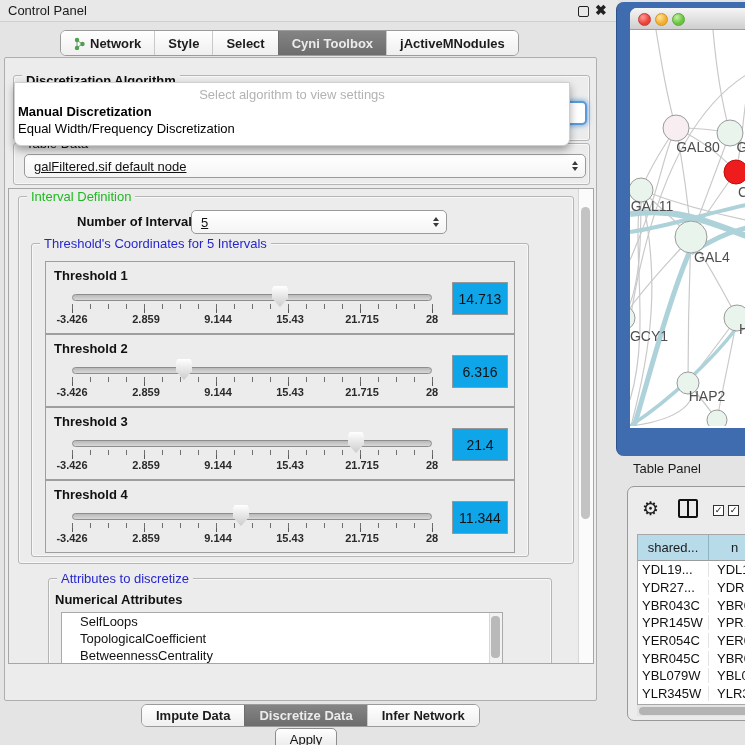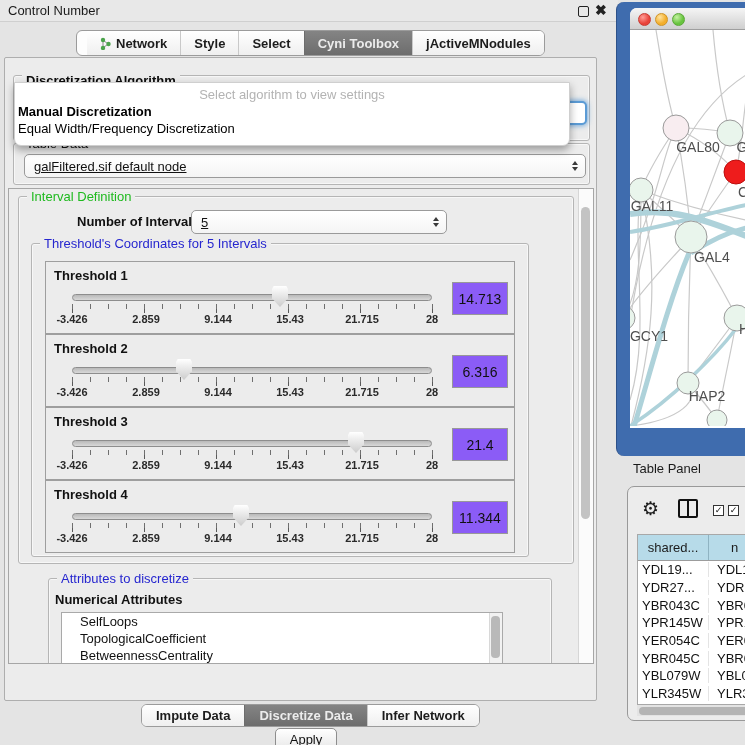--- a/index.html
+++ b/index.html
@@ -16,21 +16,21 @@
                border:1.5px solid #222; border-radius:2px; }
   .close-btn { position:absolute; left:595px; top:2px; font-size:14px; font-weight:bold; color:#222; }
 
   .tabstrip { display:flex; height:26px; border:1px solid #9b9b9b; border-radius:6px;
               overflow:hidden; background:#fdfdfd; }
   .tab { display:flex; align-items:center; gap:5px; padding:0 13px; font-size:13px;
          font-weight:bold; color:#1c1c1c; background:linear-gradient(#ffffff,#efefef);
          border-left:1px solid #c9c9c9; white-space:nowrap; }
   .tab:first-child { border-left:none; }
   .tab.sel { background:linear-gradient(#848484,#6d6d6d); color:#ececec; border-left-color:#6d6d6d; }
-  .top-tabs { left:76px; top:30px;padding-left:10px; }
+  .top-tabs { left:60px; top:30px; }
   .bottom-tabs { left:141px; top:704px; height:23px; }
   .bottom-tabs .tab { padding:8px 14px; }
 
   .main-panel { left:4px; top:57px; width:593px; height:644px; background:#ececec;
                 border:1px solid #aeaeae; border-radius:2px; }
 
   
   .group { position:absolute; border:1px solid #b5b5b5; border-radius:3px;
            box-shadow:inset 0 0 0 1px rgba(255,255,255,.6); }
   .grouptitle { position:absolute; top:-8px; left:8px; background:#ececec; padding:0 4px;
@@ -78,21 +78,21 @@
   .sl-thumb { position:absolute; top:24px; width:16px; height:21px;
               background:linear-gradient(#ffffff,#cccccc);
               clip-path:polygon(10% 0,90% 0,100% 14%,100% 58%,50% 100%,0 58%,0 14%);
               filter:drop-shadow(0 0 1px #777); }
   .ticks-minor { position:absolute; left:26px; top:42px; width:361px; height:5px;
                  background-image:repeating-linear-gradient(to right,#6f6f6f 0 1px,transparent 1px 18px); }
   .ticks-major { position:absolute; left:26px; top:42px; width:361px; height:9px;
                  background-image:repeating-linear-gradient(to right,#5a5a5a 0 1px,transparent 1px 72px); }
   .sl-lab { position:absolute; top:51px; transform:translateX(-50%); font-size:11px;
             font-weight:bold; color:#2a2a2a; }
-  .thr-value { position:absolute; left:406px; top:20px; width:56px; height:33px; background:#8b5cf6;
+  .thr-value { position:absolute; left:406px; top:20px; width:56px; height:33px; background:#0ea5e9;
                border:1px solid #989898; display:flex; align-items:center; justify-content:center;
                font-size:14px; }
 
   
   .attr-list { position:absolute; left:12px; top:33px; width:442px; height:80px; background:#fff;
                border:1px solid #a9a9a9; overflow:hidden; }
   .attr-item { padding:1px 0 1px 18px; line-height:15px; font-size:13px; }
   .list-sb   { position:absolute; right:0; top:0; bottom:0; width:13px; background:#f2f2f2;
                border-left:1px solid #d8d8d8; }
   .list-sb-thumb { position:absolute; right:2px; top:3px; width:9px; height:42px;
@@ -138,21 +138,21 @@
   .hsb { position:absolute; left:9px; top:218px; width:116px; height:11px; background:#e3e3e3; }
   .hsb-thumb { position:absolute; left:2px; top:1.5px; width:112px; height:8px;
                background:#b4b4b4; border-radius:4px; }
 
   .net-tab-icon { display:inline-block; }
 </style>
 </head>
 <body>
 
 <div class="abs cp-titlebar">
-  <span class="cp-title">Control Number</span>
+  <span class="cp-title">Control Panel</span>
   <span class="float-btn"></span>
   <span class="close-btn">✖</span>
 </div>
 
 <div class="abs tabstrip top-tabs">
   <div class="tab">
     <svg class="net-tab-icon" width="11" height="13" viewBox="0 0 11 13">
       <line x1="3" y1="3" x2="8" y2="7" stroke="#8a8a8a"></line>
         <line x1="3" y1="11" x2="8" y2="7" stroke="#8a8a8a"></line>
       <line x1="3" y1="3" x2="3" y2="11" stroke="#8a8a8a"></line>

